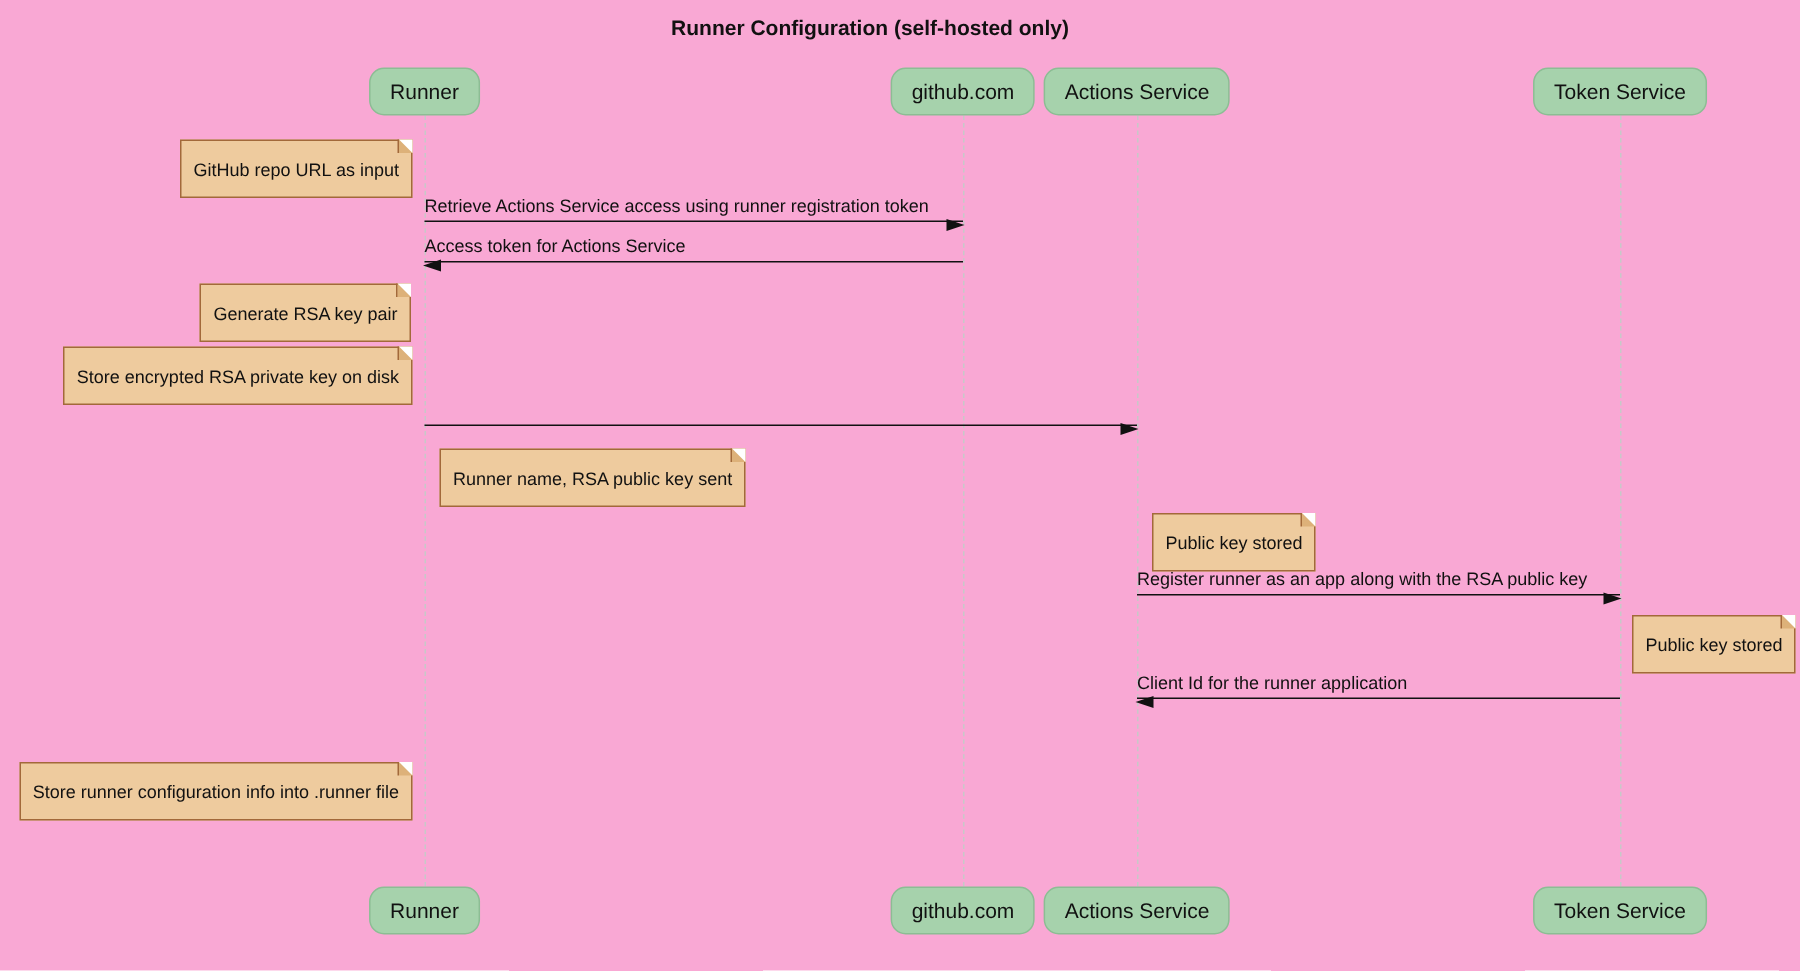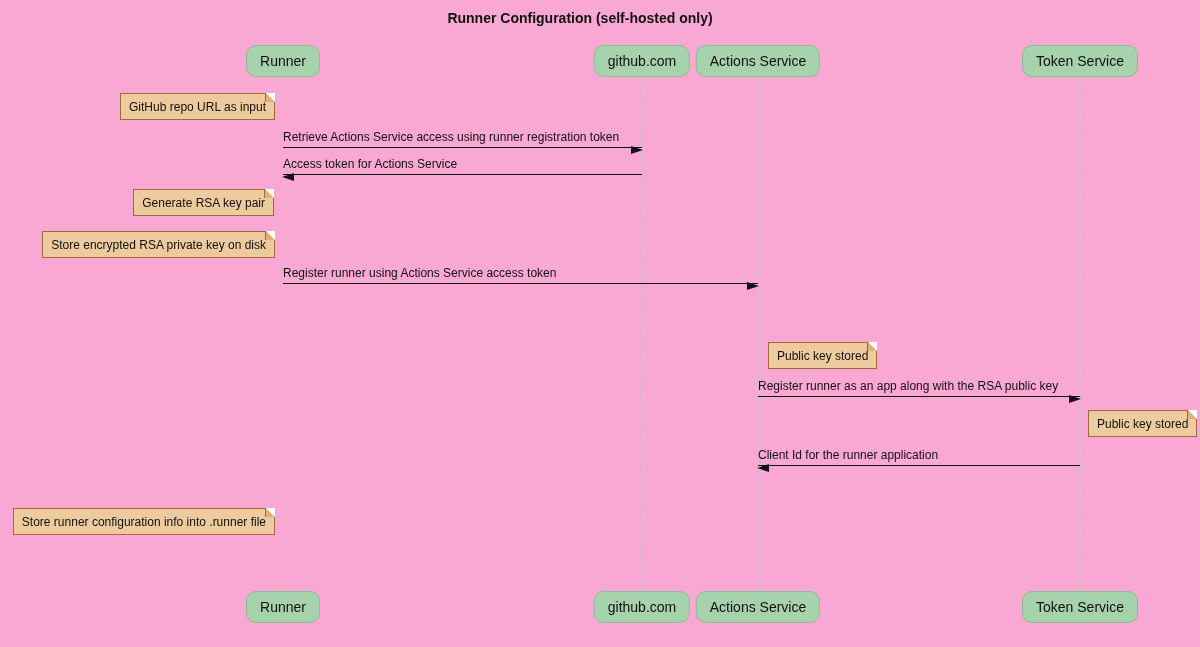--- a/index.html
+++ b/index.html
@@ -22,21 +22,21 @@
   }
 
   .participant {
     position:absolute; transform:translateX(-50%);
     background:#a6d2ac; border:1px solid #8cbd94; border-radius:10px;
     padding:7px 13px; font-size:14px; white-space:nowrap; color:#111;
     line-height:16px;
   }
 
   .note {
-    position:absolute; height:27px;
+    position:absolute; height:39px;
     background:#eecb9e; border:1px solid #a2693a;
     display:flex; align-items:center;
     padding:0 8px; font-size:12px; white-space:nowrap; color:#111;
   }
   .note::before { 
     content:""; position:absolute; top:-1px; right:-1px;
     border-style:solid; border-width:0 9px 9px 0;
     border-color:#ffffff #ffffff #ddb179 #ddb179;
   }
   .note::after { 
@@ -93,38 +93,38 @@
     <span class="arrowhead right"></span>
   </div>
 
   <div class="msg" style="left:283px; width:359px; top:155px;">
     <div class="msg-label">Access token for Actions Service</div>
     <div class="msg-line"></div>
     <span class="arrowhead left"></span>
   </div>
 
   <div class="msg" style="left:283px; width:475px; top:264px;">
-    <div class="msg-label">Register runner using Actions Service access token</div>
     <div class="msg-line"></div>
     <span class="arrowhead right"></span>
   </div>
 
   <div class="msg" style="left:758px; width:322px; top:377px;padding-left:48px;">
     <div class="msg-label">Register runner as an app along with the RSA public key</div>
     <div class="msg-line"></div>
     <span class="arrowhead right"></span>
   </div>
 
   <div class="msg" style="left:758px; width:322px; top:446px;">
     <div class="msg-label">Client Id for the runner application</div>
     <div class="msg-line"></div>
     <span class="arrowhead left"></span>
   </div>
 
 
   <div class="note" style="right:925px; top:93px;">GitHub repo URL as input</div>
   <div class="note" style="right:926px; top:189px;">Generate RSA key pair</div>
   <div class="note" style="right:925px; top:231px;">Store encrypted RSA private key on disk</div>
+  <div class="note" style="left:293px; top:299px;">Runner name, RSA public key sent</div>
   <div class="note" style="left:768px; top:342px;">Public key stored</div>
   <div class="note" style="left:1088px; top:410px;">Public key stored</div>
   <div class="note" style="right:925px; top:508px;">Store runner configuration info into .runner file</div>
 
 </div>
 
 </body></html>

